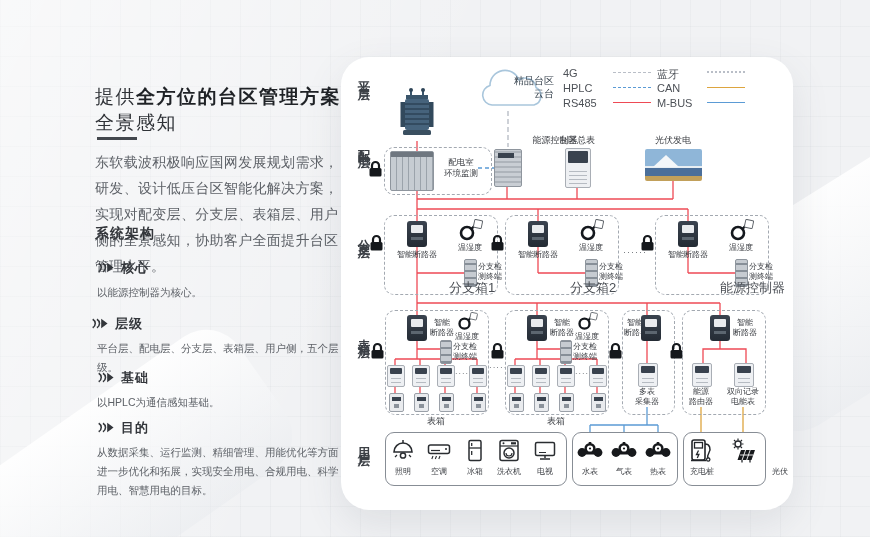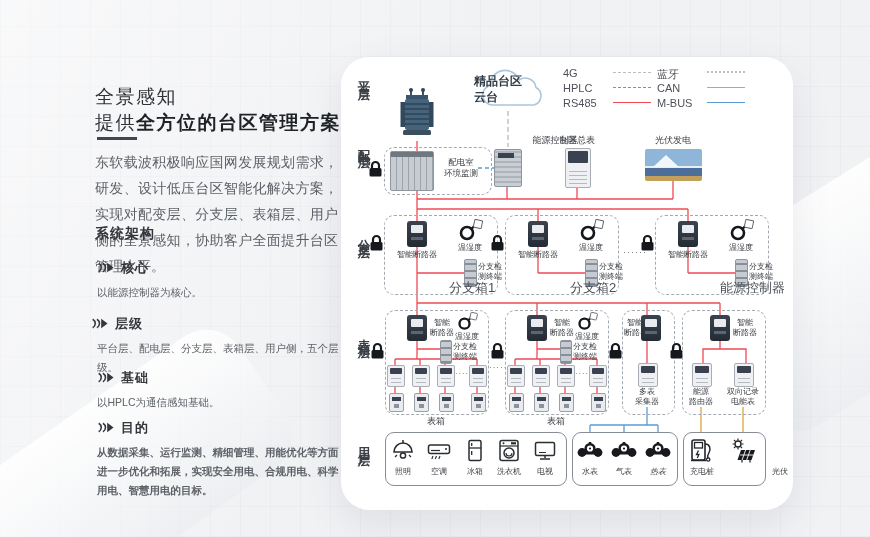--- a/index.html
+++ b/index.html
@@ -66,24 +66,24 @@
   .subdev:after{content:"";position:absolute;left:4px;bottom:3px;width:5px;height:4px;background:#8b929b;}
   .user-icon-label{font-size:8px;color:#3a3d42;text-align:center;white-space:nowrap;}
 </style>
 </head>
 <body>
 
 <div class="bg-shape abs" style="left:-120px;top:420px;width:420px;height:160px;"></div>
 <div class="bg-shape abs" style="left:700px;top:150px;width:420px;height:200px;transform:rotate(-32deg);"></div>
 
 <div class="abs lp-title">
-  <div>全景感知</div>
   <div>
     <span>提供</span><span class="bold">全方位</span><span class="bold">的台区管理方案</span>
   </div>
+  <div>全景感知</div>
 </div>
 <div class="abs lp-underline"></div>
 <div class="abs lp-intro">东软载波积极响应国网发展规划需求，研发、设计低压台区智能化解决方案，实现对配变层、分支层、表箱层、用户侧的全景感知，协助客户全面提升台区管理水平。</div>
 <div class="abs lp-heading">系统架构</div>
 
 <div class="abs lp-item-label" style="left:97px;top:259px;">
   <svg class="bullet" width="17" height="11" viewBox="0 0 20 12">
       <path d="M2,1 C6,3.5 6,8.5 2,11" fill="none" stroke="#33363b" stroke-width="1.8"></path>
       <path d="M7,1 C11,3.5 11,8.5 7,11" fill="none" stroke="#33363b" stroke-width="1.8"></path>
       <path d="M12,0.5 L19.5,6 L12,11.5 Z" fill="#33363b"></path>
@@ -109,21 +109,21 @@
 </div>
 <div class="abs lp-item-desc" style="left:97px;top:393px;">以HPLC为通信感知基础。</div>
 
 <div class="abs lp-item-label" style="left:97px;top:419px;">
   <svg class="bullet" width="17" height="11" viewBox="0 0 20 12">
       <path d="M2,1 C6,3.5 6,8.5 2,11" fill="none" stroke="#33363b" stroke-width="1.8"></path>
       <path d="M7,1 C11,3.5 11,8.5 7,11" fill="none" stroke="#33363b" stroke-width="1.8"></path>
       <path d="M12,0.5 L19.5,6 L12,11.5 Z" fill="#33363b"></path>
     </svg><span>目的</span>
 </div>
-<div class="abs lp-item-desc" style="left:97px;top:443px;font-weight:bold;">从数据采集、运行监测、精细管理、用能优化等方面进一步优化和拓展，实现安全用电、合规用电、科学用电、智慧用电的目标。</div>
+<div class="abs lp-item-desc" style="left:97px;top:443px;">从数据采集、运行监测、精细管理、用能优化等方面进一步优化和拓展，实现安全用电、合规用电、科学用电、智慧用电的目标。</div>
 
 <div class="abs card">
 
   <svg class="abs" style="left:0;top:0;" width="452" height="453" viewBox="0 0 452 453">
 
     <path d="M167,54 V90" stroke="#b9bec7" stroke-width="1.4" stroke-dasharray="5,3" fill="none"></path>
 
     <path d="M137,111 H154" stroke="#5b9bd5" stroke-width="1.4" stroke-dasharray="4,3" fill="none"></path>
 
     <g stroke="#ee4a55" stroke-width="1.3" fill="none">
@@ -156,21 +156,21 @@
   <div class="abs layer-label" style="left:14px;top:14px;">平台层</div>
   <div class="abs layer-label" style="left:14px;top:82px;">配电层</div>
   <div class="abs layer-label" style="left:14px;top:172px;">分支层</div>
   <div class="abs layer-label" style="left:14px;top:272px;">表箱层</div>
   <div class="abs layer-label" style="left:14px;top:380px;">用户层</div>
 
   <div class="abs" style="left:133px;top:4px;width:80px;height:52px;">
     <svg width="80" height="52" viewBox="0 0 80 52" class="abs" style="left:0;top:0;">
       <path d="M18,44 a10,10 0 0 1 -2,-19.6 a15,15 0 0 1 29,-5.4 a11,11 0 0 1 17,7.5 a9.5,9.5 0 0 1 -2,17.5 z" fill="#fff" stroke="#a9c6dc" stroke-width="1.6"></path>
     </svg>
-    <div class="abs" style="left:0;top:13px;width:80px;text-align:left;font-size:12px;font-weight:700;color:#2f3b46;line-height:1.3;">
+    <div class="abs" style="left:0;top:13px;width:80px;text-align:right;font-size:10px;font-weight:400;color:#2f3b46;line-height:1.3;">
       <span>精品台区</span><br>
       <span>云台</span>
     </div>
   </div>
 
   <div class="abs lg-label" style="left:222px;top:10px;">4G</div>
   <div class="abs ls dash c-gray" style="left:272px;top:15px;"></div>
   <div class="abs lg-label" style="left:222px;top:25px;">HPLC</div>
   <div class="abs ls dash c-blue" style="left:272px;top:30px;"></div>
   <div class="abs lg-label" style="left:222px;top:40px;">RS485</div>
@@ -437,21 +437,21 @@
   <div class="abs user-icon-label" style="left:269px;top:409px;width:28px;">气表</div>
   <svg class="abs" style="left:304px;top:382px;" width="26" height="22" viewBox="0 0 26 22">
     <rect x="3" y="11" width="20" height="4.5" fill="#17191c"></rect>
     <circle cx="5" cy="13.5" r="4.4" fill="#17191c"></circle>
       <circle cx="21" cy="13.5" r="4.4" fill="#17191c"></circle>
     <rect x="11.7" y="3" width="2.6" height="4" fill="#17191c"></rect>
     <circle cx="13" cy="9.5" r="5.6" fill="#17191c"></circle>
       <circle cx="13" cy="9.5" r="3.1" fill="#fff"></circle>
       <circle cx="13" cy="9.5" r="1.1" fill="#17191c"></circle>
   </svg>
-  <div class="abs user-icon-label" style="left:303px;top:409px;width:28px;font-style:italic;">热表</div>
+  <div class="abs user-icon-label" style="left:303px;top:409px;width:28px;">热表</div>
 
   <div class="abs solid-box" style="left:342px;top:375px;width:81px;height:52px;"></div>
   <svg class="abs" style="left:348px;top:380px;" width="25" height="27" viewBox="0 0 25 27">
     <rect x="3" y="3" width="13" height="20" rx="2" fill="none" stroke="#23262a" stroke-width="1.6"></rect>
     <rect x="5.5" y="5.5" width="8" height="5.5" fill="none" stroke="#23262a" stroke-width="1.3"></rect>
     <path d="M9.5,13.5 l-2,4 h2.4 l-1.6,3.6" fill="none" stroke="#23262a" stroke-width="1.3"></path>
     <path d="M16,7 c5,0 6,5 4,8.5 c-1.4,2.4 -1.6,4 -1,6" fill="none" stroke="#23262a" stroke-width="1.5"></path>
     <circle cx="19.2" cy="22.5" r="1.7" fill="none" stroke="#23262a" stroke-width="1.3"></circle>
     <path d="M2,23.5 h15" stroke="#23262a" stroke-width="1.5"></path>
   </svg>

